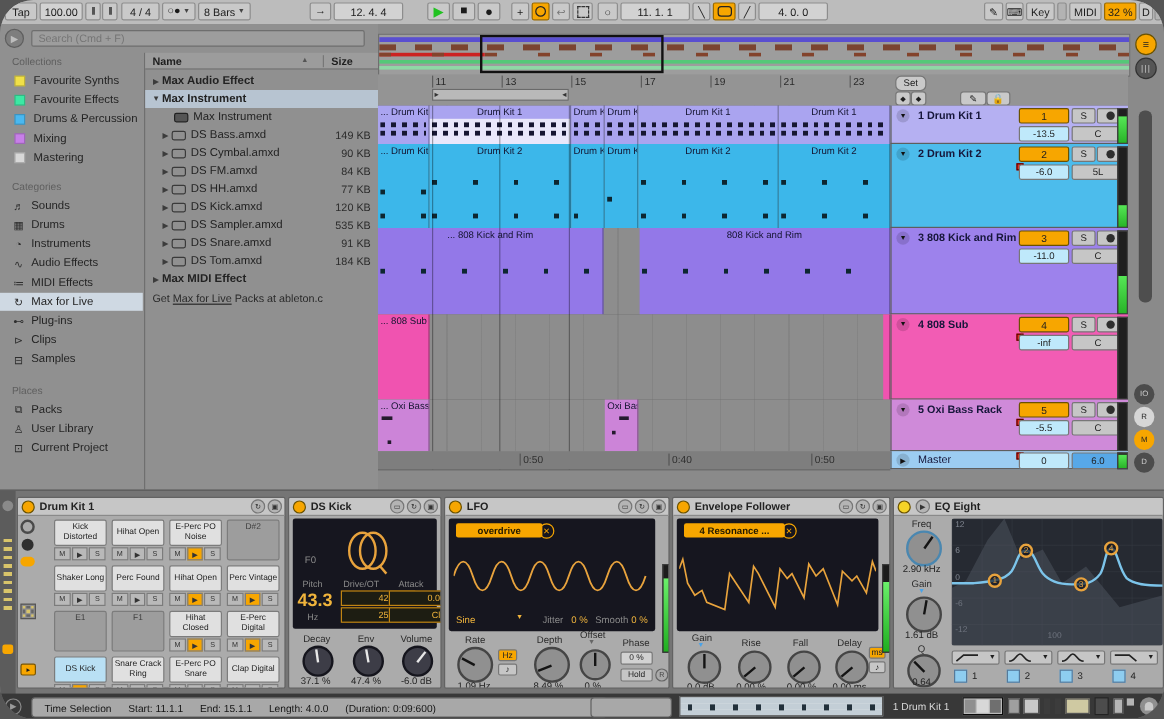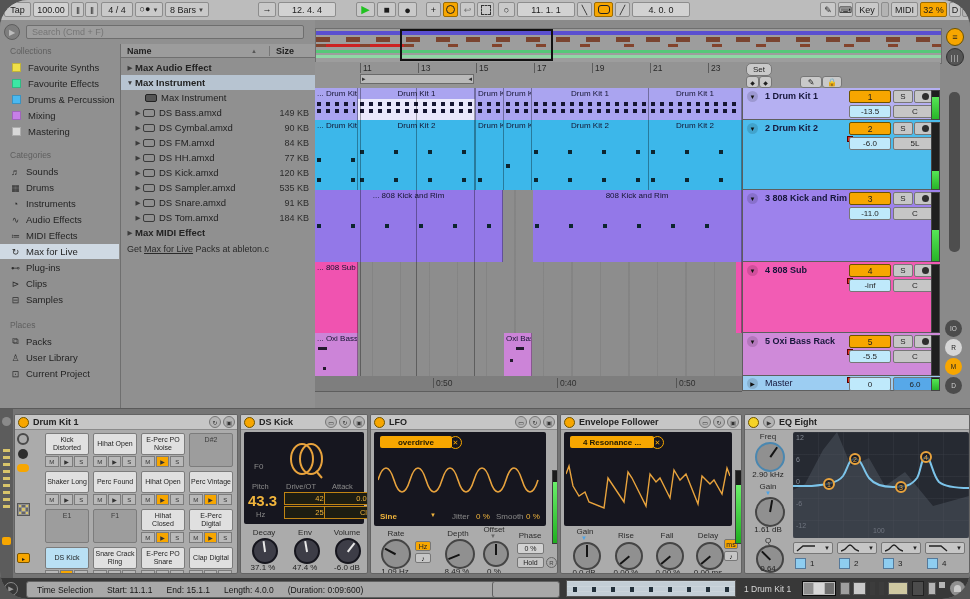--- a/index.html
+++ b/index.html
@@ -778,21 +778,21 @@
         <span class="dico">▭</span>
         <span class="dico">↻</span>
         <span class="dico">▣</span>
       </div>
       <div class="disp" style="left:3px;top:17px;width:172px;height:94px">
         <div class="mapbtn" style="left:6px;top:4px;width:64px">overdrive</div>
         <div class="xcirc" style="left:75px;top:4px">✕</div>
         <svg class="abs" style="left:4px;top:26px" width="164" height="44" viewBox="0 0 164 44">
           <path d="M0 22 C 5 6, 11 6, 16 22 S 27 38, 32 22 S 43 6, 48 22 S 59 38, 64 22 S 75 6, 80 22 S 91 38, 96 22 S 107 6, 112 22 S 123 38, 128 22 S 139 6, 144 22 S 155 38, 160 22" fill="none" stroke="#e8a33d" stroke-width="1.6"></path>
         </svg>
-        <span class="abs" style="left:6px;top:80px;font-size:8px;color:#f0b43c;font-weight:bold">Sine</span>
+        <span class="abs" style="left:6px;top:80px;font-size:8px;color:#f0b43c;font-weight:normal">Sine</span>
         <span class="abs" style="left:56px;top:80px;font-size:6px;color:#f0b43c">▼</span>
         <span class="abs" style="left:78px;top:80px;font-size:8px;color:#8a8a8a">Jitter</span>
         <span class="abs" style="left:102px;top:80px;font-size:8px;color:#f0b43c">0 %</span>
         <span class="abs" style="left:122px;top:80px;font-size:8px;color:#8a8a8a">Smooth</span>
         <span class="abs" style="left:152px;top:80px;font-size:8px;color:#f0b43c">0 %</span>
       </div>
       <span class="klabel" style="left:12px;top:114px;width:26px">Rate</span>
       <div class="knob" style="left:10px;top:124px;width:26px;height:26px">
           <div class="ndl" style="transform:rotate(-62deg)"></div>
         </div>

